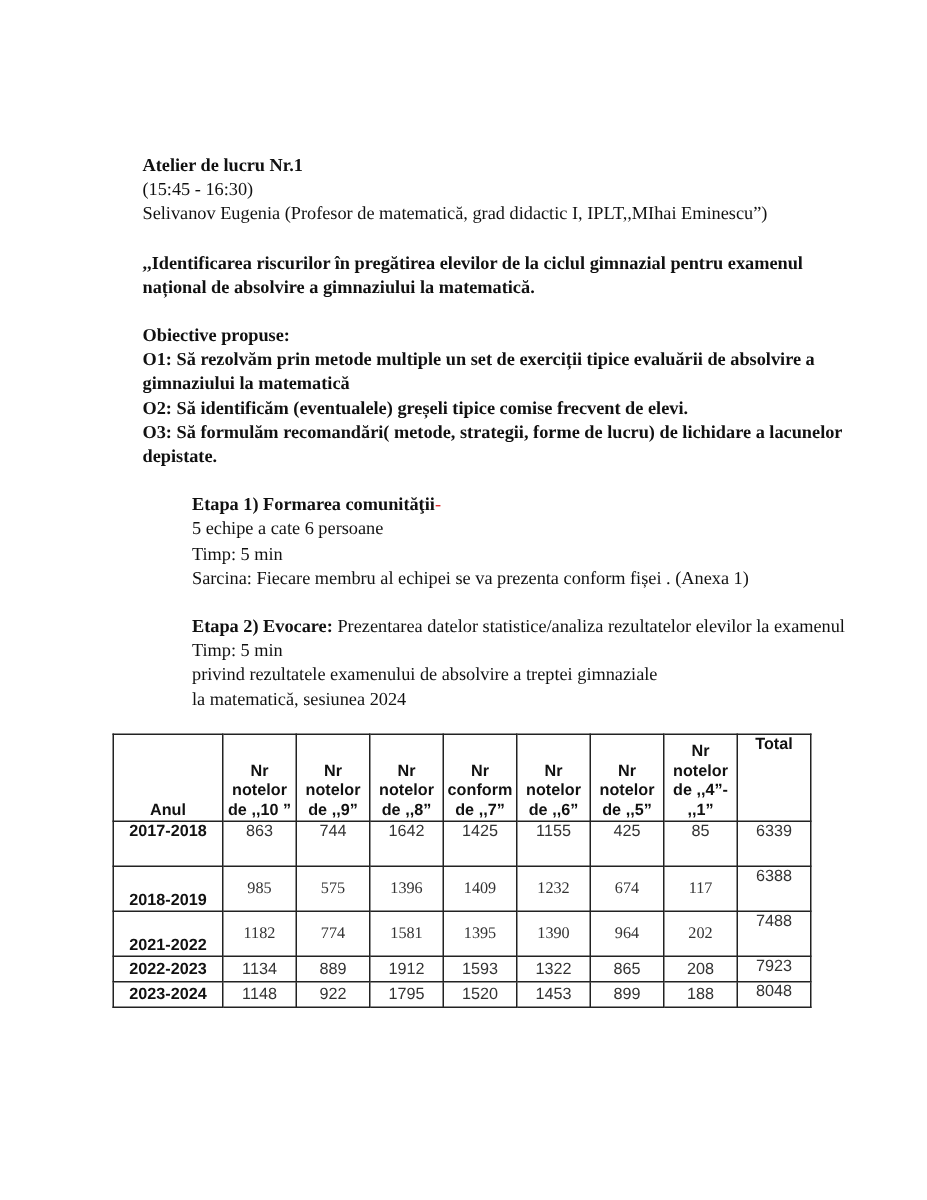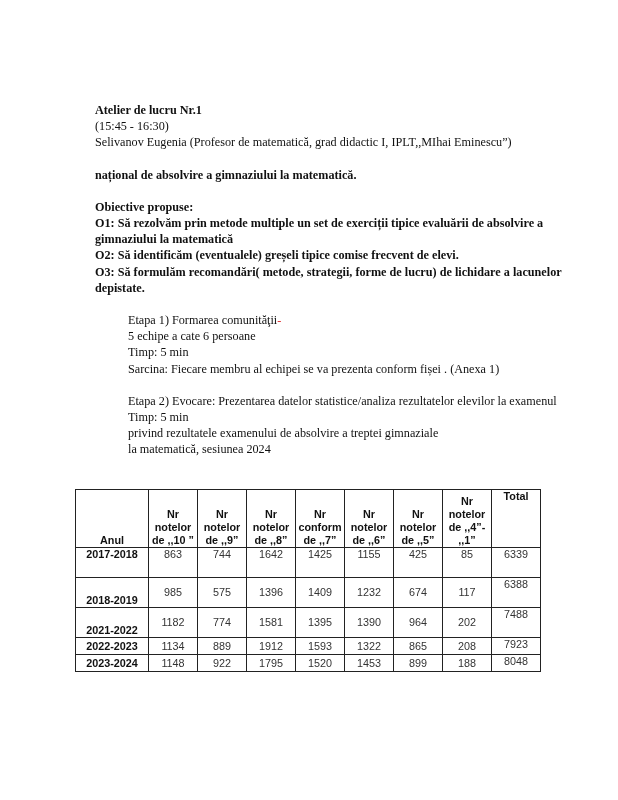--- a/index.html
+++ b/index.html
@@ -7,51 +7,52 @@
     width: 618px; height: 800px; position: relative; overflow: hidden;
     font-family: "Liberation Serif", "DejaVu Serif", serif;
     color: #111; font-size: 12.2px; line-height: 16.2px;
   }
   .page { position: absolute; left: 75px; top: 102px; width: 480px; }
   .line { white-space: nowrap; margin-left: 20px; }
   .b { font-weight: bold; }
   .gap { height: 16px; }
   .indent { margin-left: 33px; }
   .red { color: #e03030; }
-  .etapa-head { font-weight: normal; }
+  .etapa-head { font-weight: bold; }
   table {
     position: absolute; left: 75px; top: 489px;
     border-collapse: collapse; font-family: "Liberation Sans", "DejaVu Sans", sans-serif;
     font-size: 10.8px; line-height: 13px;
   }
   td, th {
     border: 1.4px solid #222; padding: 0 2px; text-align: center; color: #333;
   }
   th { font-weight: bold; color: #111; vertical-align: bottom; }
   th.total { vertical-align: top; }
   td.year { font-weight: bold; color: #111; }
   td.total { vertical-align: top; }
-  td.vmid { vertical-align: middle; }
+  td.vmid { vertical-align: middle; font-family: Liberation Serif, serif; }
   tr.hdr { height: 58px; }
   tr.r1 td { vertical-align: top; }
   tr.r1 { height: 30px; }
   tr.r2, tr.r3 { height: 30px; }
   tr.r2 td.year, tr.r3 td.year { vertical-align: bottom; }
   tr.r4, tr.r5 { height: 17px; }
   col.c0 { width: 73px; }
   col.cn { width: 49px; }
 </style>
 </head>
 <body>
 
 <div class="page">
   <div class="line b">Atelier de lucru Nr.1</div>
   <div class="line">(15:45 - 16:30)</div>
   <div class="line">Selivanov Eugenia (Profesor de matematică, grad didactic I, IPLT,,MIhai Eminescu”)</div>
   <div class="gap"></div>
+  <div class="line b">,,Identificarea riscurilor în pregătirea elevilor de la ciclul gimnazial pentru examenul</div>
   <div class="line b">național de absolvire a gimnaziului la matematică.</div>
   <div class="gap"></div>
   <div class="line b">Obiective propuse:</div>
   <div class="line b">O1: Să rezolvăm prin metode multiple un set de exerciții tipice evaluării de absolvire a</div>
   <div class="line b">gimnaziului  la matematică</div>
   <div class="line b">O2: Să identificăm (eventualele) greșeli tipice comise frecvent de elevi.</div>
   <div class="line b">O3: Să formulăm recomandări( metode, strategii, forme de lucru)  de lichidare a  lacunelor</div>
   <div class="line b">depistate.</div>
   <div class="gap"></div>
 

